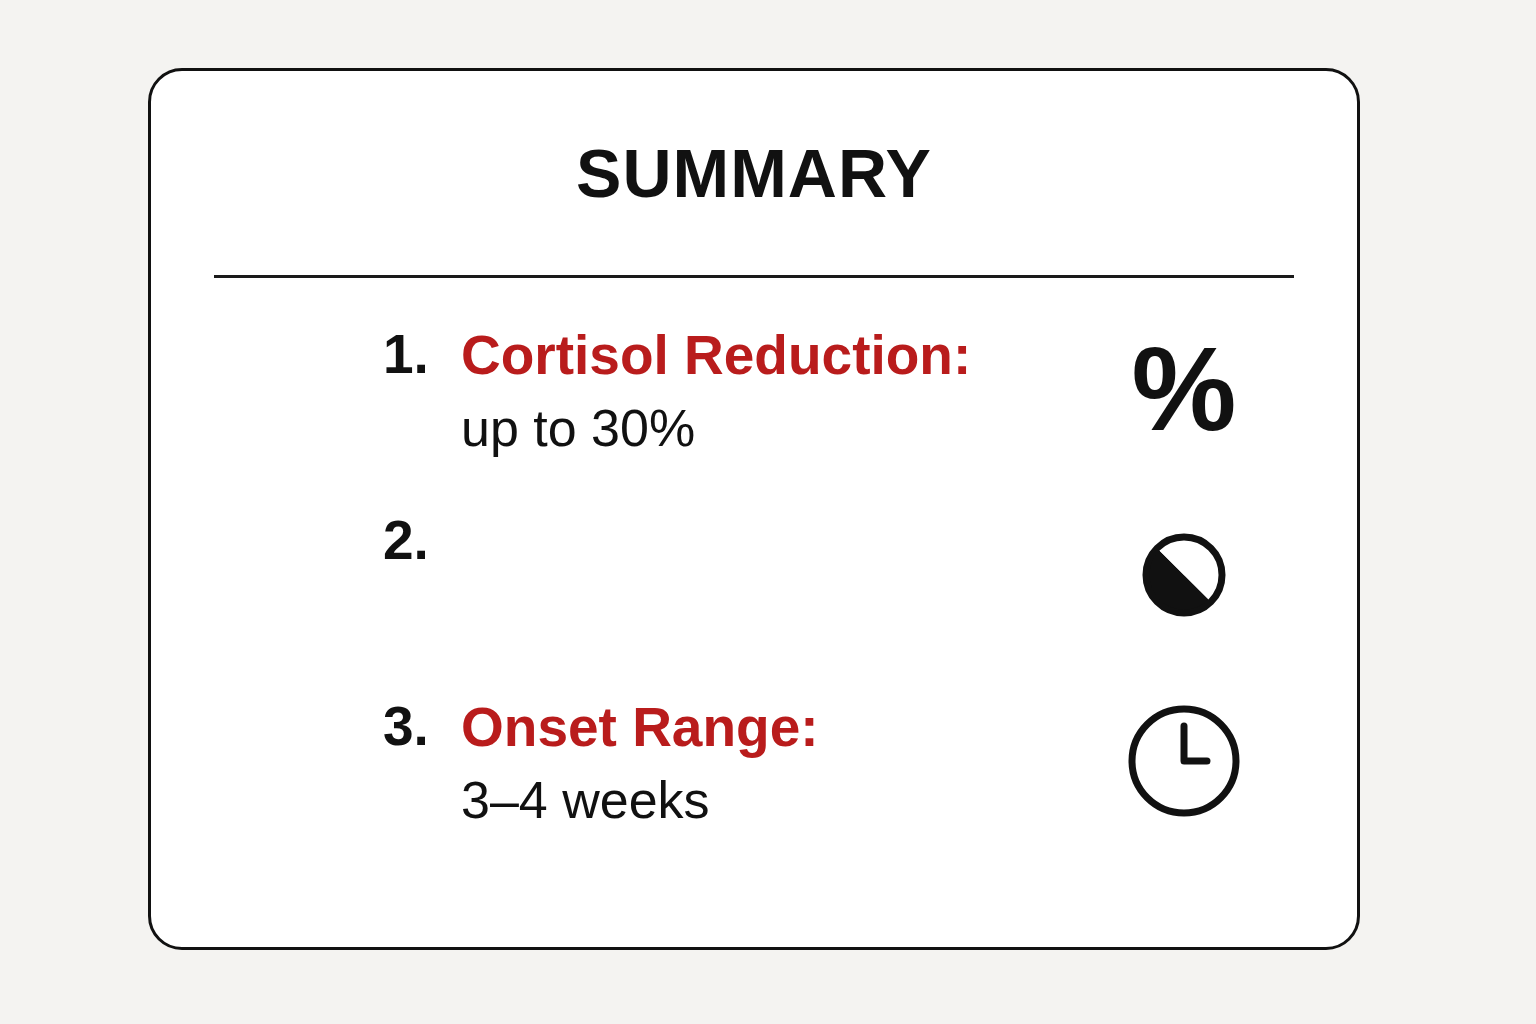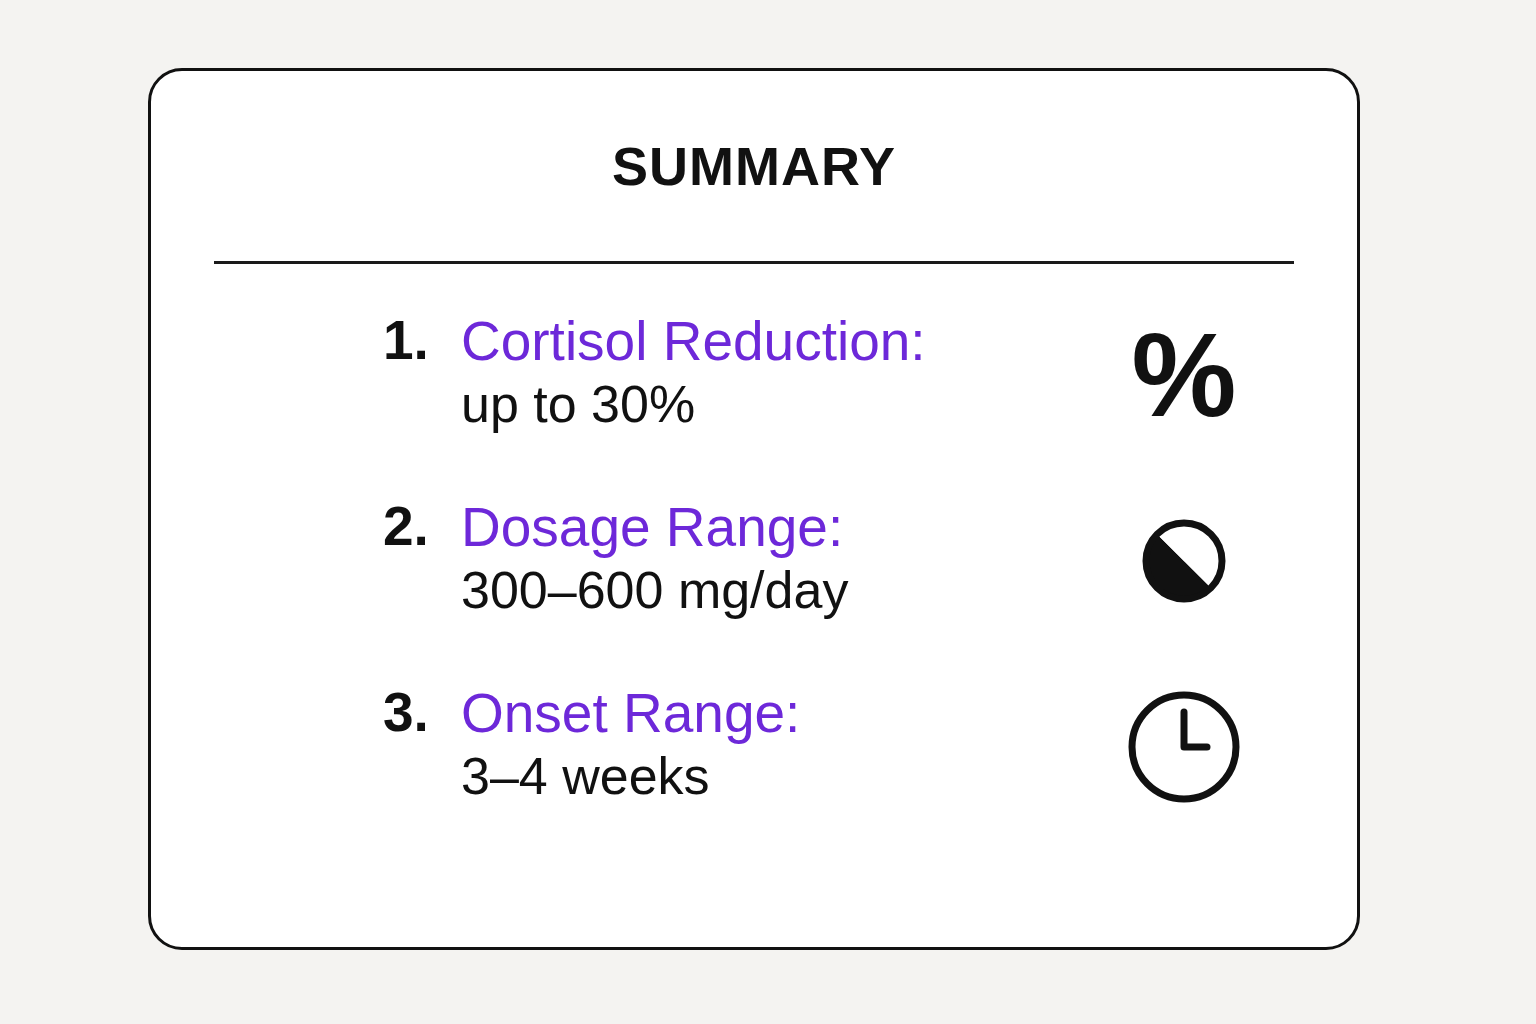--- a/index.html
+++ b/index.html
@@ -23,21 +23,21 @@
     background: #ffffff;
     border: 3px solid #111111;
     border-radius: 34px;
     box-sizing: border-box;
   }
 
   #card-title {
     margin: 0;
     padding-top: 68px;
     text-align: center;
-    font-size: 54px;
+    font-size: 68px;
     font-weight: bold;
     letter-spacing: 1px;
     color: #111111;
     line-height: 1;
   }
 
   #title-divider {
     width: 1080px;
     height: 3px;
     background: #1a1a1a;
@@ -67,32 +67,32 @@
     width: 78px;
     flex: none;
   }
 
   .item-text {
     flex: 1 1 auto;
   }
 
   .item-label {
     font-size: 55px;
-    font-weight: normal;
-    color: #6d28d9;
+    font-weight: bold;
+    color: #b91c1c;
     line-height: 1.15;
     white-space: nowrap;
   }
 
   .item-value {
     font-size: 52px;
     font-weight: normal;
     color: #111111;
     line-height: 1.2;
-    margin-top: 0;
+    margin-top: 10px;
     white-space: nowrap;
   }
 
   .item-icon {
     position: absolute;
     right: 108px;
     top: 0;
     width: 130px;
     height: 130px;
     display: flex;
@@ -124,24 +124,20 @@
         <span class="item-label">Cortisol Reduction:</span>
         <div class="item-value">up to 30%</div>
       </span>
       <span class="item-icon">
         <span class="percent-glyph">%</span>
       </span>
     </li>
 
     <li class="summary-item">
       <span class="item-number">2.</span>
-      <span class="item-text">
-        <span class="item-label">Dosage Range:</span>
-        <div class="item-value">300–600 mg/day</div>
-      </span>
       <span class="item-icon">
         <svg width="130" height="130" viewBox="0 0 130 130" aria-hidden="true">
           <g transform="rotate(-45 65 65)">
             <path d="M27 65 a38 38 0 0 1 38 -38 l0 76 a38 38 0 0 1 -38 -38 z" fill="#111111"></path>
             <path d="M65 27 a38 38 0 0 1 0 76 l0 -76 z" fill="#ffffff"></path>
             <rect x="27" y="27" width="76" height="76" rx="38" ry="38" fill="none" stroke="#111111" stroke-width="7"></rect>
           </g>
         </svg>
       </span>
     </li>

